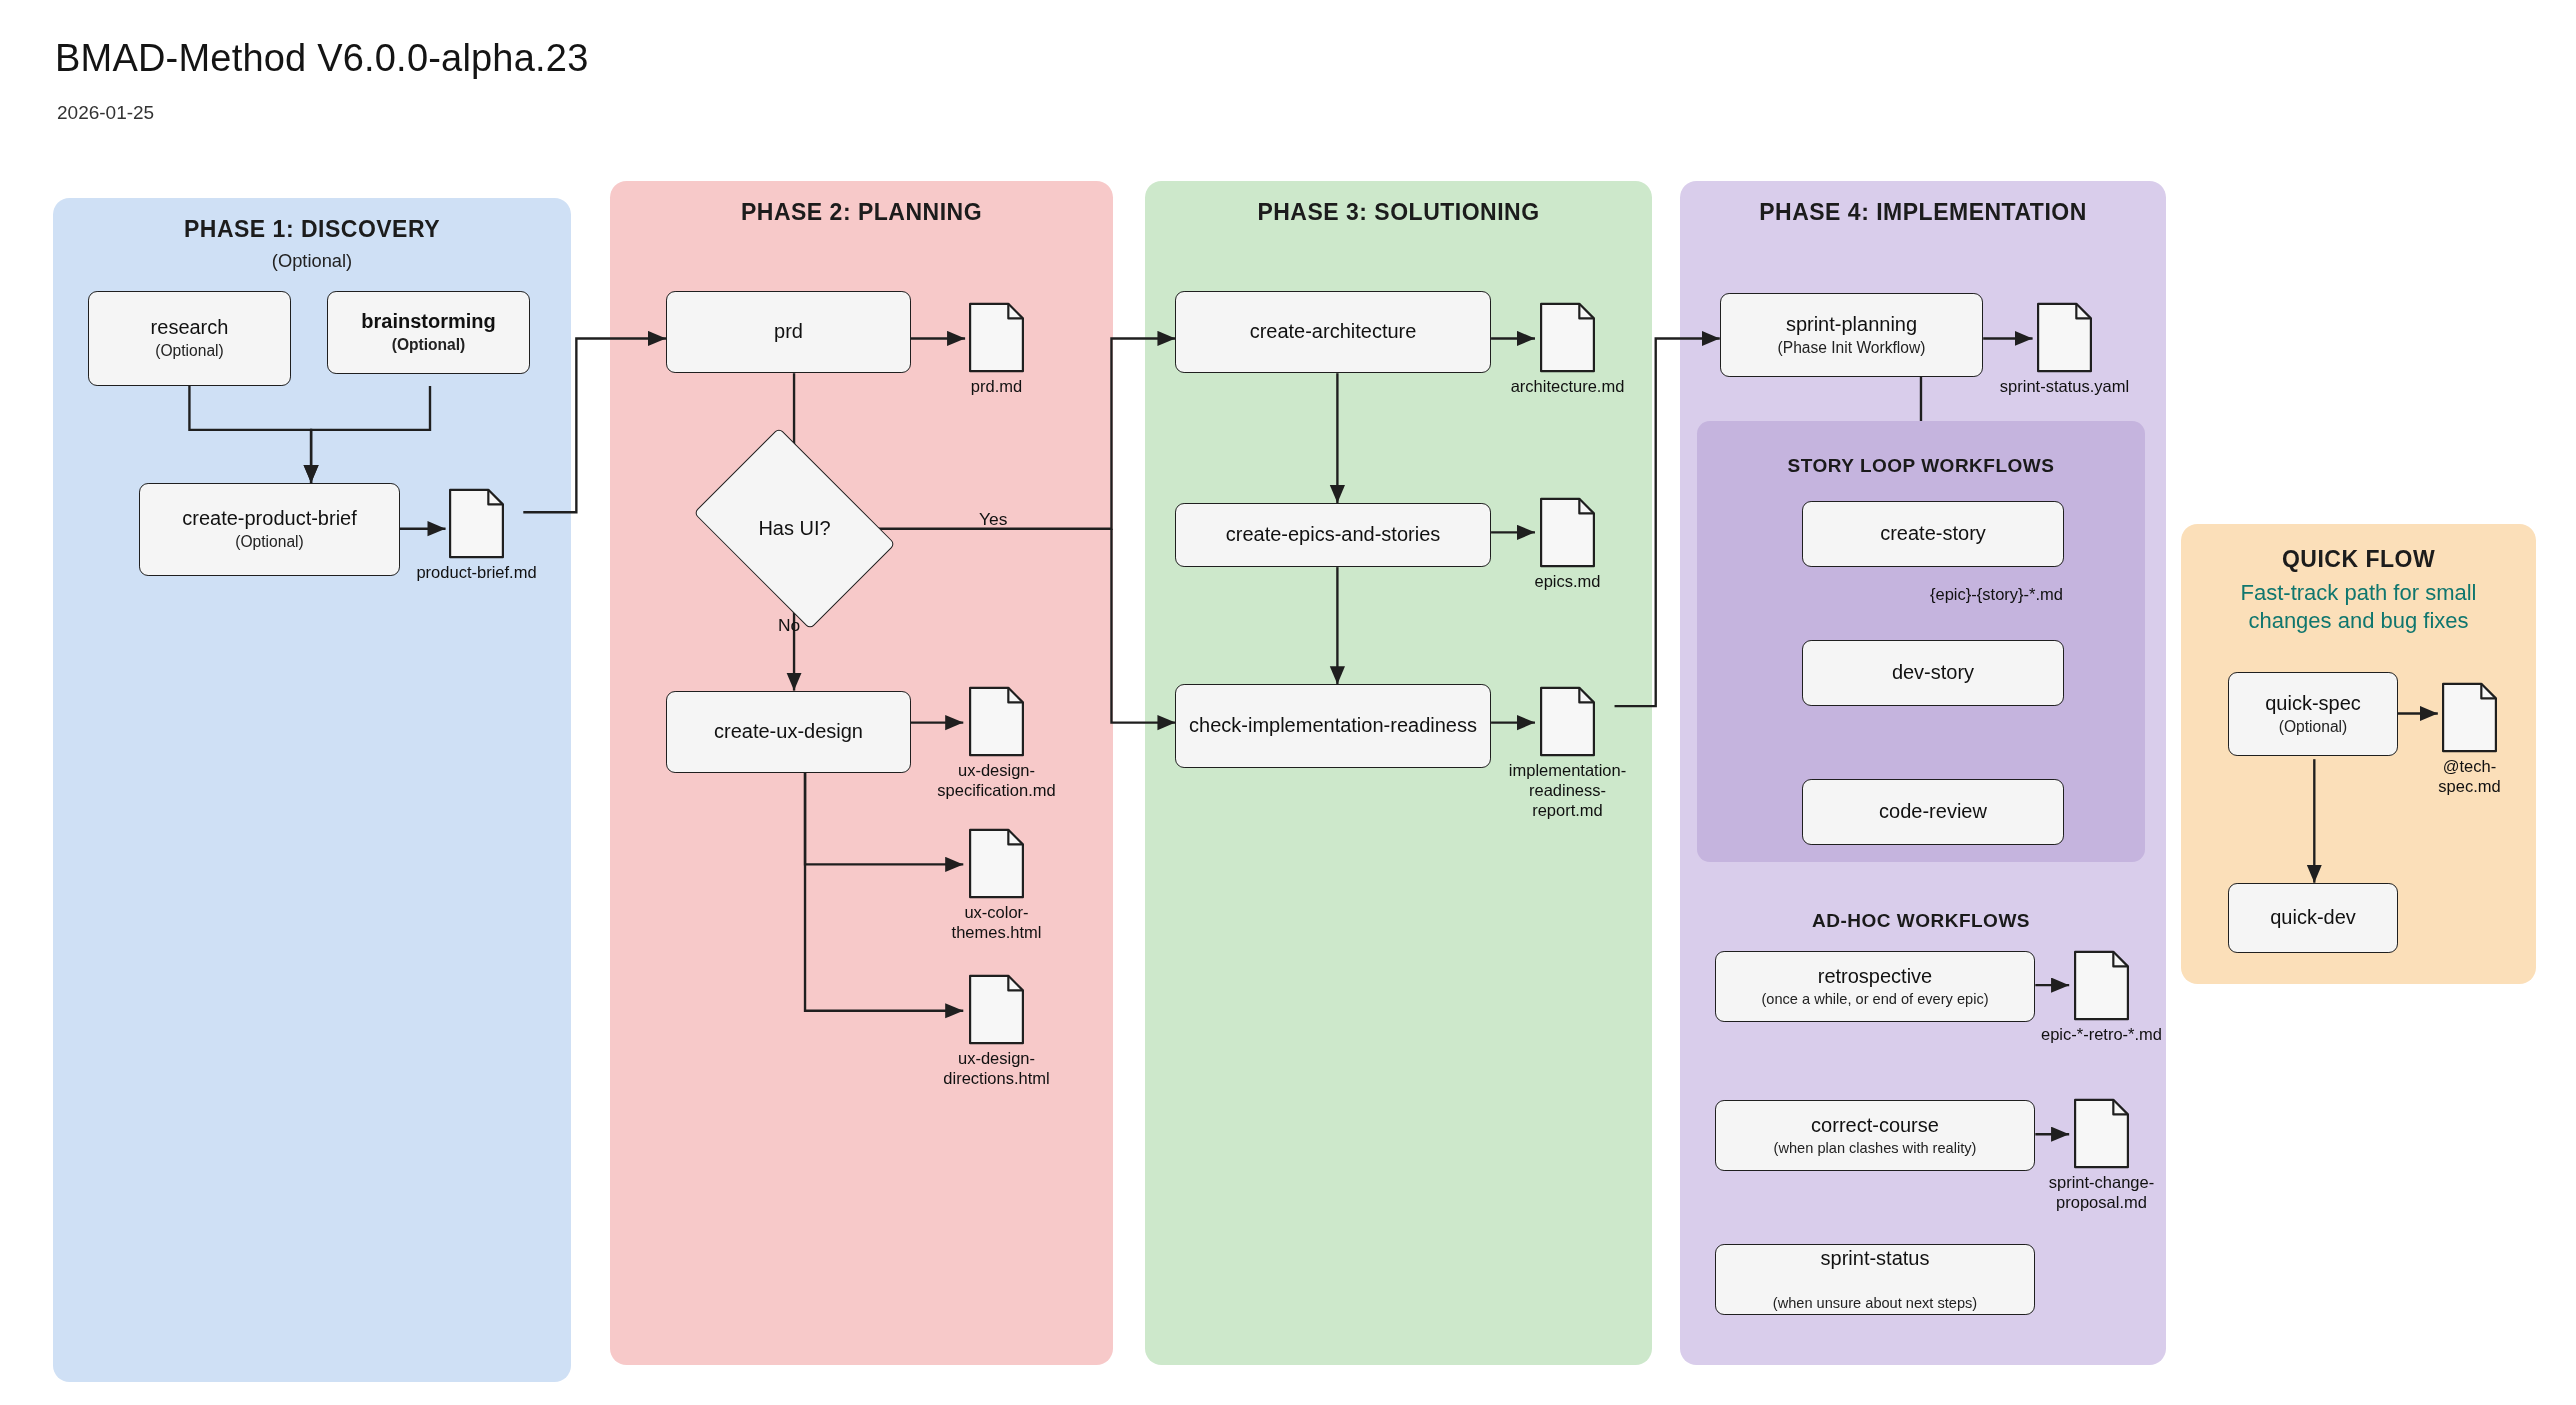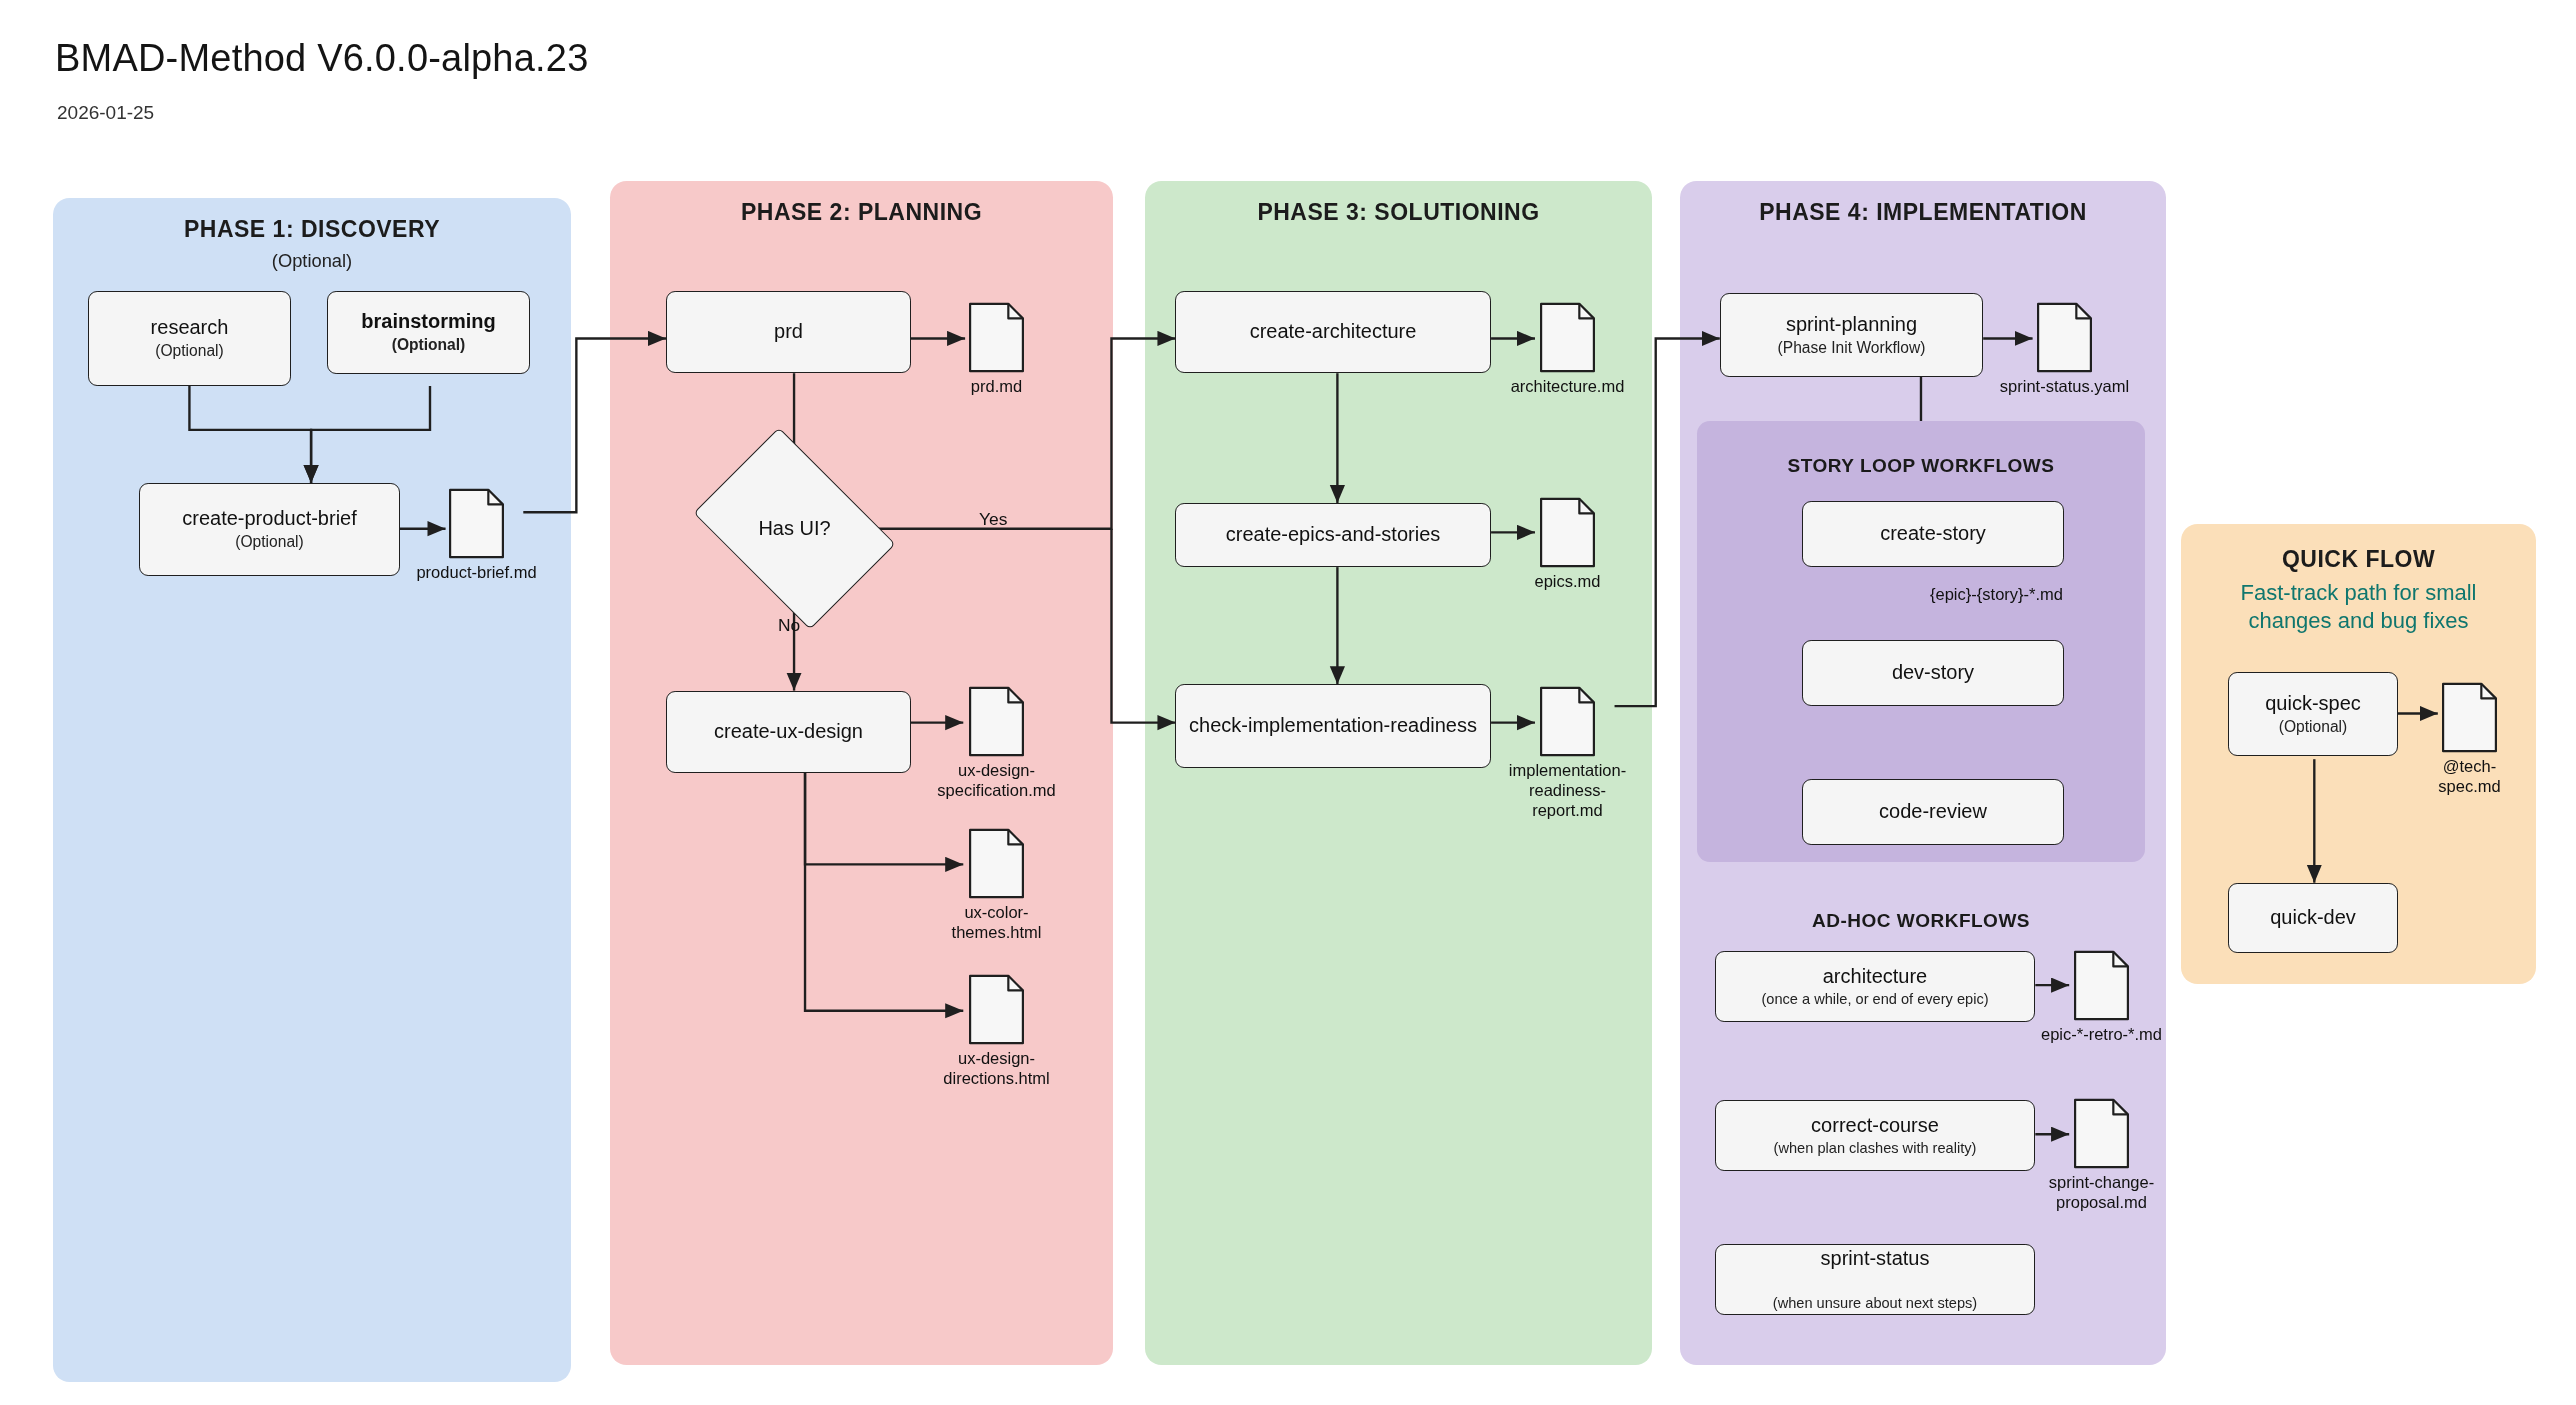--- a/index.html
+++ b/index.html
@@ -268,21 +268,21 @@
   <div class="node" style="left:1802px;top:640px;width:262px;height:66px;">
     <div class="ttl">dev-story</div>
   </div>
   <div class="node" style="left:1802px;top:779px;width:262px;height:66px;">
     <div class="ttl">code-review</div>
   </div>
 
   <div class="inner-title" style="left:1697px;top:910px;width:448px;">AD-HOC WORKFLOWS</div>
 
   <div class="node" style="left:1715px;top:951px;width:320px;height:71px;">
-    <div class="ttl">architecture</div>
+    <div class="ttl">retrospective</div>
     <div class="sub" style="font-size:14.6px;">(once a while, or end of every epic)</div>
   </div>
   <div class="docwrap" style="left:2073px;top:950px;">
     <div class="doc">
       <svg width="57" height="71" viewBox="0 0 62 78">
           <path d="M2,2 H44 L60,18 V76 H2 Z" fill="#f7f7f7" stroke="#1f1f1f" stroke-width="2.4" stroke-linejoin="round"></path>
           <path d="M44,2 V18 H60" fill="none" stroke="#1f1f1f" stroke-width="2.4" stroke-linejoin="round"></path>
         </svg>
     </div>
     <div class="doclabel">epic-*-retro-*.md</div>

